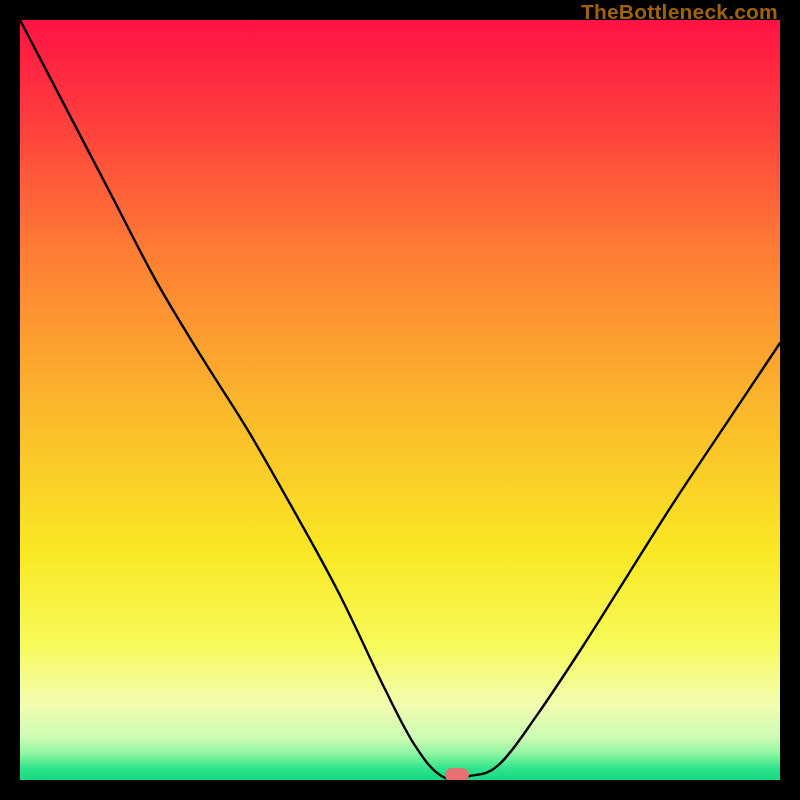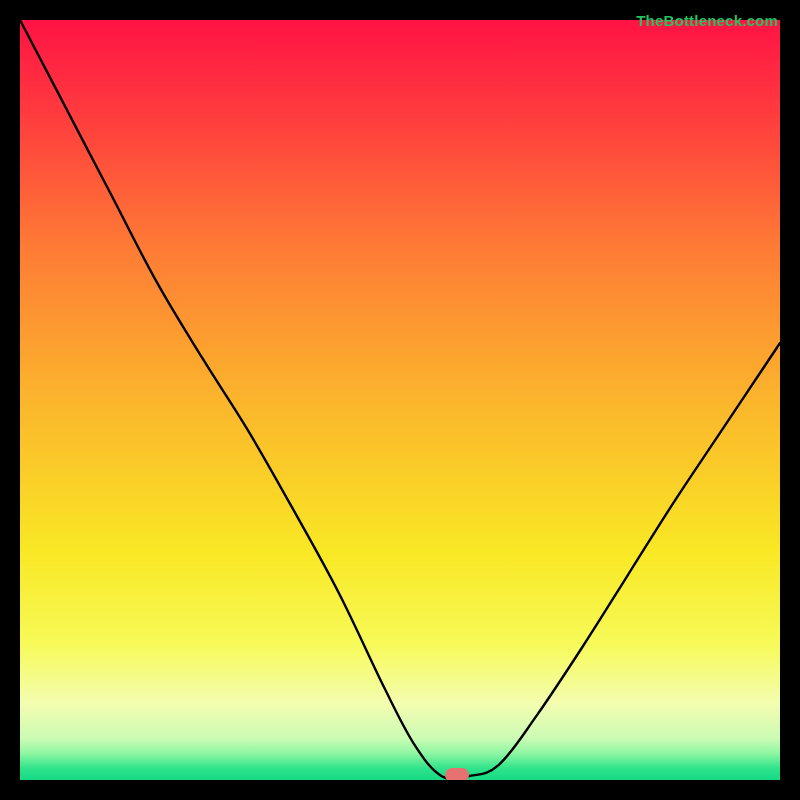--- a/index.html
+++ b/index.html
@@ -24,25 +24,24 @@
     top: 20px;
     width: 760px;
     height: 760px;
     overflow: hidden;
   }
   .watermark {
     position: absolute;
     top: 0px;
     right: 22px;
     font-family: Arial, Helvetica, sans-serif;
-    font-size: 15px;
+    font-size: 21px;
     font-weight: 600;
-    color: #22c55e;
+    color: #a16207;
     letter-spacing: 0.2px;
-    margin-top: 12px;
   }
   .curve {
     position: absolute;
     left: 0;
     top: 0;
     width: 760px;
     height: 760px;
   }
   .marker {
     position: absolute;

